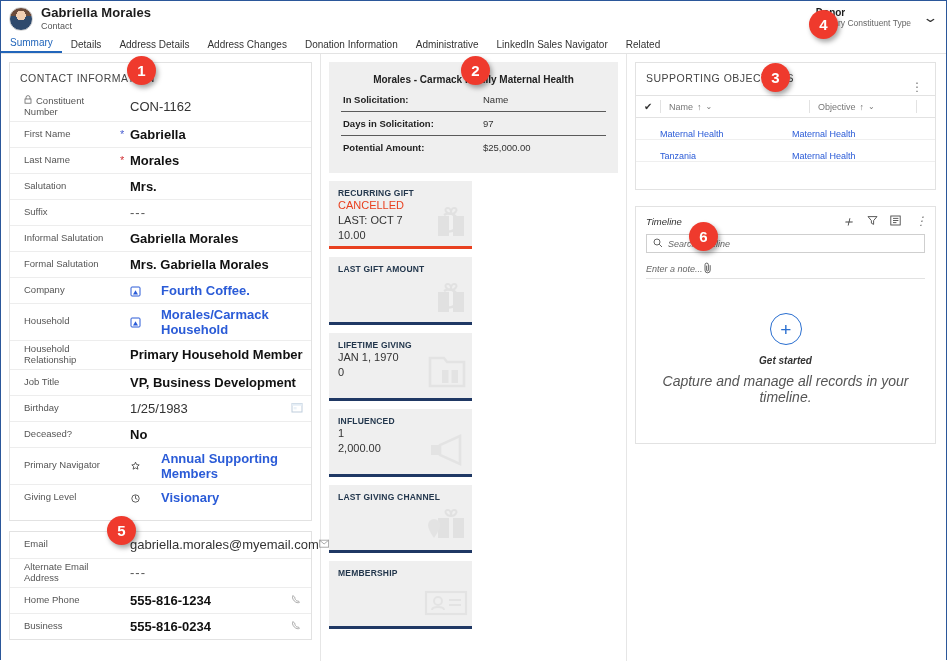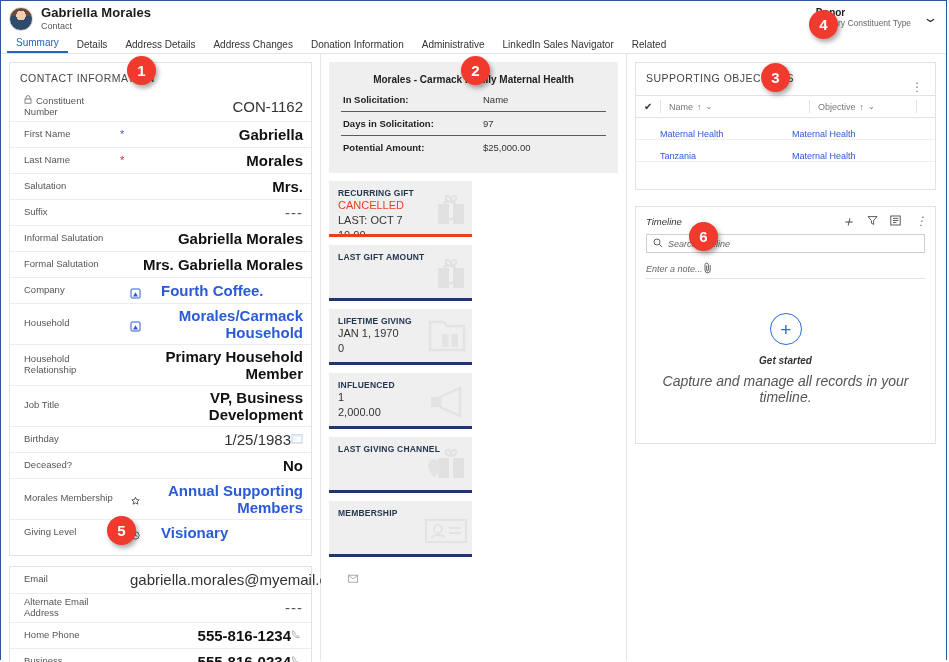--- a/index.html
+++ b/index.html
@@ -24,62 +24,62 @@
   .hdr-txt{margin-left:8px;line-height:1.1;}
   .hdr-name{font-size:13px;font-weight:bold;color:#1b1b1b;letter-spacing:.1px;}
   .hdr-sub{font-size:9px;color:#555;margin-top:1px;}
   .hdr-right{position:absolute;right:10px;top:6px;display:flex;align-items:center;}
   .hdr-right .lbl{text-align:left;line-height:1.15;}
   .hdr-right .l1{font-size:10px;font-weight:bold;color:#1b1b1b;}
   .hdr-right .l2{font-size:8.5px;color:#666;}
   .chev{margin-left:14px;color:#333;font-size:13px;transform:scaleX(1.5);}
 
   
-  .tabs{display:flex;align-items:flex-end;padding-left:6px;height:20px;border-bottom:1px solid #e3e3e3;}
+  .tabs{display:flex;align-items:flex-end;height:20px;border-bottom:1px solid #e3e3e3;}
   .tab{font-size:10px;color:#333;padding:0 9px 3px 9px;cursor:pointer;white-space:nowrap;}
   .tab.active{color:#2266bb;border-bottom:2px solid #2266bb;font-weight:normal;}
 
   
   .body{display:flex;height:607px;background:#fff;}
   .col{box-sizing:border-box;}
   .col1{width:320px;padding:8px 8px 0 8px;border-right:1px solid #e6e6e6;}
   .col2{width:310px;padding:8px 8px 0 8px;border-right:1px solid #e6e6e6;background:#fff;}
   .col3{flex:1;padding:8px 10px 0 8px;}
 
   .panel{border:1px solid #e2e2e2;background:#fff;box-sizing:border-box;}
   .panel-title{font-size:10.5px;color:#444;letter-spacing:.5px;padding:9px 10px 8px 10px;}
 
   
   .frow{display:flex;align-items:center;min-height:26px;border-top:1px solid #ededed;padding:3px 8px 3px 14px;box-sizing:border-box;}
   .frow.first{border-top:none;}
   .flabel{width:92px;flex:0 0 92px;font-size:9.5px;color:#555;line-height:1.15;padding-right:4px;}
   .freq{width:10px;flex:0 0 10px;color:#d13438;font-size:11px;line-height:1;}
   .freq.blue{color:#4a5fd0;}
-  .fval{flex:1;font-size:15px;color:#111;font-weight:bold;text-align:right;}
+  .fval{flex:1;font-size:13px;color:#111;font-weight:bold;}
   .fval.plain{font-weight:normal;color:#333;}
   .fval.link{color:#2a5bd7;font-weight:bold;display:flex;align-items:center;gap:20px;}
   .fval.dash{color:#555;font-weight:normal;letter-spacing:1px;}
   .ficon{flex:0 0 auto;opacity:.55;}
   .lock{display:inline-block;margin-right:4px;}
 
   .mini{width:11px;height:11px;display:inline-block;flex:0 0 auto;}
 
   
   .sol{background:#efefef;padding:8px 12px 14px 12px;margin-bottom:8px;}
   .sol-h{text-align:center;font-size:10px;font-weight:bold;color:#222;padding:4px 0 9px 0;}
   .sol-r{display:flex;align-items:center;border-top:1px solid #5a5a5a;padding:6px 2px;}
   .sol-r.nb{border-top:none;padding-top:0;}
   .sol-k{width:140px;font-size:9.5px;font-weight:bold;color:#222;}
   .sol-v{font-size:9.5px;color:#333;}
 
   .tiles{display:flex;flex-wrap:wrap;gap:8px;}
   .tile{width:143px;height:62px;background:#efefef;border-bottom:3px solid #1f3864;
         position:relative;overflow:hidden;padding:7px 8px 0 9px;box-sizing:border-box;}
   .tile.cancel{border-bottom-color:#e8401f;}
-  .tile.tall{height:56px;}
+  .tile.tall{height:68px;}
   .t-h{font-size:8.5px;font-weight:bold;color:#23374d;letter-spacing:.2px;}
   .t-l{font-size:11px;color:#333;line-height:1.25;margin-top:1px;}
   .t-l.red{color:#e8401f;}
   .t-wm{position:absolute;right:4px;bottom:6px;opacity:.13;}
 
   
   .so-head{display:flex;align-items:flex-start;justify-content:space-between;}
   .kebab{font-size:12px;color:#777;letter-spacing:0;line-height:1;padding:2px 6px;cursor:pointer;}
   .grid-h{display:flex;align-items:center;border-top:1px solid #e2e2e2;border-bottom:1px solid #e2e2e2;height:21px;padding-left:8px;}
   .gh-chk{width:16px;color:#333;font-size:10px;}
@@ -249,21 +249,21 @@
           </div>
         </div>
 
         <div class="frow">
           <div class="flabel">Deceased?</div>
           <div class="freq"></div>
           <div class="fval">No</div>
         </div>
 
         <div class="frow">
-          <div class="flabel">Morales Membership</div>
+          <div class="flabel">Primary Navigator</div>
           <div class="freq"></div>
           <div class="fval link">
             <span class="mini">
               <svg width="11" height="11" viewBox="0 0 11 11">
                   <path d="M5.5 1.2 L6.6 3.6 L9.2 3.9 L7.3 5.6 L7.9 8.2 L5.5 6.9 L3.1 8.2 L3.7 5.6 L1.8 3.9 L4.4 3.6 Z" fill="none" stroke="#3a3a3a" stroke-width="0.8"></path>
                 </svg>
             </span>
             <span>Annual Supporting Members</span>
           </div>
         </div>

